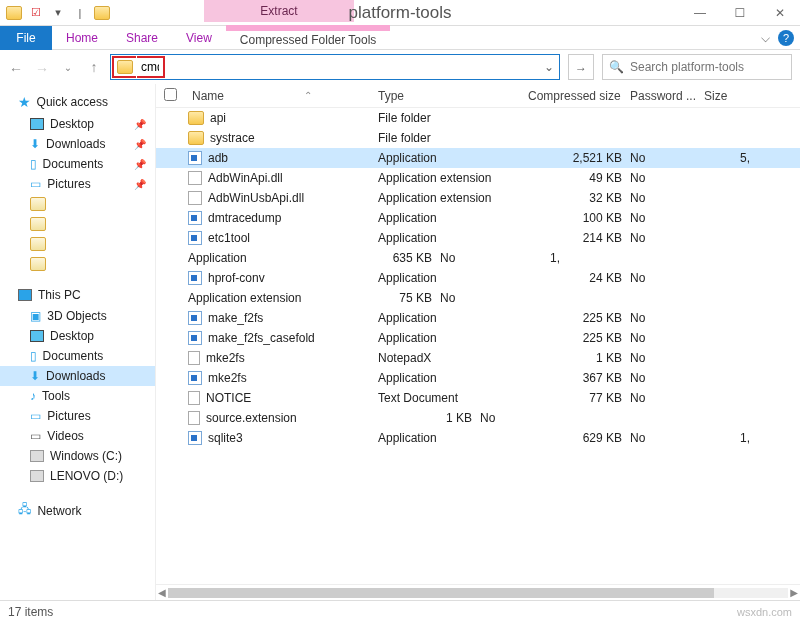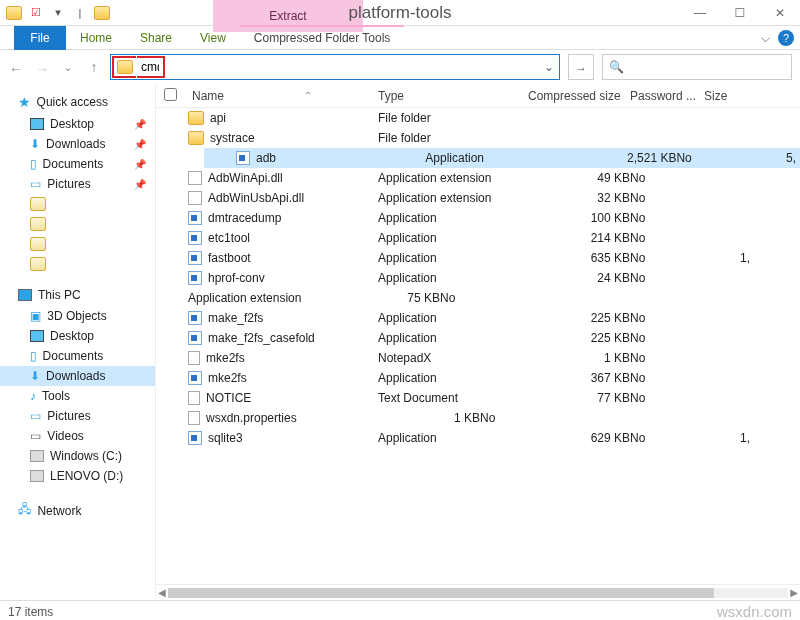--- a/index.html
+++ b/index.html
@@ -2,30 +2,30 @@
 <html><head>
 <meta charset="utf-8">
 <style>
 * { box-sizing: border-box; margin: 0; padding: 0; font-family: "Segoe UI", Arial, sans-serif; }
 body { width: 800px; height: 620px; overflow: hidden; background: #fff; font-size: 12px; }
 
 
 .titlebar { height: 26px; display: flex; align-items: center; background: #fff; border-bottom: 1px solid #ddd; position: relative; }
 .titlebar .qat { display: flex; align-items: center; gap: 6px; padding: 0 6px; }
 .titlebar .qat-icon { width: 16px; height: 16px; display: flex; align-items: center; justify-content: center; font-size: 11px; color: #555; }
-.titlebar .contextual { position: absolute; left: 213px; top: 0; width: 150px; height: 32px; background: #f7c5df; color: #6b2650; display: flex; align-items: center; justify-content: center; font-size: 12px; }
+.titlebar .contextual { position: absolute; left: 204px; top: 0; width: 150px; height: 22px; background: #f7c5df; color: #6b2650; display: flex; align-items: center; justify-content: center; font-size: 12px; }
 .titlebar .wtitle { position: absolute; left: 50%; transform: translateX(-50%); color: #555; font-size: 17px; }
 .titlebar .wincontrols { position: absolute; right: 0; top: 0; display: flex; }
 .titlebar .wctl { width: 40px; height: 26px; display: flex; align-items: center; justify-content: center; color: #666; font-size: 12px; }
 
 
-.ribbon { height: 24px; display: flex; align-items: center; border-bottom: 1px solid #ddd; position: relative; padding-left: 14px; }
+.ribbon { height: 24px; display: flex; align-items: center; border-bottom: 1px solid #ddd; position: relative; }
 .ribbon .file-tab { background: #1979ca; color: #fff; width: 52px; height: 24px; display: flex; align-items: center; justify-content: center; }
-.ribbon .tab { padding: 0 14px; color: #4d7c0f; height: 24px; display: flex; align-items: center; }
-.ribbon .context-tab { padding: 0 14px; color: #444; height: 24px; display: flex; align-items: center; border-top: 2px solid #f9a8d4; margin-top: -2px; }
+.ribbon .tab { padding: 0 14px; color: #a21caf; height: 24px; display: flex; align-items: center; }
+.ribbon .context-tab { padding: 0 14px; color: #444; height: 24px; display: flex; align-items: center; border-top: 6px solid #f9a8d4; margin-top: -2px; }
 .ribbon .collapse-help { position: absolute; right: 6px; display: flex; gap: 8px; align-items: center; }
 .ribbon .help-icon { width: 16px; height: 16px; border-radius: 50%; background: #1979ca; color: #fff; display: flex; align-items: center; justify-content: center; font-size: 11px; }
 
 
 .nav-row { height: 34px; display: flex; align-items: center; padding: 4px 8px; gap: 8px; }
 .nav-arrows { display: flex; gap: 10px; align-items: center; color: #888; }
 .nav-arrow { width: 16px; text-align: center; font-size: 14px; }
 .address-bar { flex: 1 1 auto; height: 26px; border: 1px solid #1979ca; display: flex; align-items: center; max-width: 450px; }
 .address-folder-icon { width: 24px; height: 22px; margin: 1px; display: flex; align-items: center; justify-content: center; border: 2px solid #d8222a; border-right: none; }
 .address-input { flex: 1; height: 22px; border: none; outline: none; padding: 0 4px; font-size: 12px; border: 2px solid #d8222a; border-left: none; width: 28px; max-width: 28px; }
@@ -62,35 +62,35 @@
 .content { flex: 1; display: flex; flex-direction: column; overflow: hidden; }
 .columns { display: flex; height: 24px; align-items: center; border-bottom: 1px solid #eee; color: #444; font-size: 12px; padding-left: 8px; }
 .columns .chk { width: 24px; }
 .col-name { width: 190px; padding-left: 4px; display: flex; align-items: center; gap: 20px; }
 .col-type { width: 150px; }
 .col-size { width: 102px; text-align: right; padding-right: 8px; }
 .col-pw { width: 74px; }
 .col-sz { width: 50px; }
 .filelist { flex: 1; overflow: auto; }
 .row { display: flex; align-items: center; height: 20px; padding-left: 32px; color: #222; }
-.row.selected { background: #cce8ff; margin-left: 48px; }
+.row.selected { background: #cce8ff; }
 .row .fname { width: 190px; display: flex; gap: 6px; }
 .row .ftype { width: 150px; }
-.row .fsize { width: 102px; text-align: right; padding-right: 0; }
+.row .fsize { width: 102px; text-align: right; padding-right: 8px; }
 .row .fpw { width: 74px; }
 .row .fsz { width: 50px; text-align: right; padding-right: 4px; }
 .app-ico { width: 14px; height: 14px; background: #fff; border: 1px solid #7aa8d8; position: relative; }
 .app-ico::after { content: ""; position: absolute; left: 2px; top: 3px; width: 6px; height: 6px; background: #2a72c9; }
 .txt-ico { width: 12px; height: 14px; background: #fff; border: 1px solid #aaa; }
 .dll-ico { width: 14px; height: 14px; background: #fff; border: 1px solid #aaa; }
 .gen-ico { width: 12px; height: 14px; background: #fff; border: 1px solid #aaa; }
 
 
 .statusbar { height: 22px; border-top: 1px solid #ddd; display: flex; align-items: center; padding: 0 8px; color: #555; justify-content: space-between; }
-.watermark { color: #bbb; font-size: 15px; }
+.watermark { color: #bbb; font-size: 11px; }
 .sort-arrow { color: #888; font-size: 10px; }
 input[type=checkbox] { width: 13px; height: 13px; }
 </style>
 </head>
 <body>
 
 <div class="titlebar">
   <div class="qat">
     <span class="qat-icon">
         <span class="folder-ico"></span>
@@ -134,20 +134,21 @@
     <div class="address-folder-icon">
         <span class="folder-ico"></span>
       </div>
     <input class="address-input" value="cmd" style="">
     <div class="address-rest"></div>
     <div class="address-drop">⌄</div>
   </div>
   <div class="refresh-btn">→</div>
   <div class="search-box">
     <span style="color:#888">🔍</span>
+    <input placeholder="Search platform-tools" style="">
   </div>
 </div>
 
 <div class="main">
 
   <div class="navpane">
     <div class="nav-group-title">
       <span class="star-ico">★</span>
       <span>Quick access</span>
     </div>
@@ -308,24 +309,20 @@
           <div class="fname">
             <span class="app-ico"></span>
             <span>etc1tool</span>
           </div>
           <div class="ftype">Application</div>
           <div class="fsize">214 KB</div>
           <div class="fpw">No</div>
           <div class="fsz"></div>
         </div>
         <div class="row">
-          <div class="fname">
-            <span class="app-ico"></span>
-            <span>fastboot</span>
-          </div>
           <div class="ftype">Application</div>
           <div class="fsize">635 KB</div>
           <div class="fpw">No</div>
           <div class="fsz">1,</div>
         </div>
         <div class="row">
           <div class="fname">
             <span class="app-ico"></span>
             <span>hprof-conv</span>
           </div>
@@ -386,21 +383,21 @@
             <span>NOTICE</span>
           </div>
           <div class="ftype">Text Document</div>
           <div class="fsize">77 KB</div>
           <div class="fpw">No</div>
           <div class="fsz"></div>
         </div>
         <div class="row">
           <div class="fname">
             <span class="gen-ico"></span>
-            <span>wsxdn.properties</span>
+            <span>source.extension</span>
           </div>
           <div class="fsize">1 KB</div>
           <div class="fpw">No</div>
           <div class="fsz"></div>
         </div>
         <div class="row">
           <div class="fname">
             <span class="app-ico"></span>
             <span>sqlite3</span>
           </div>

